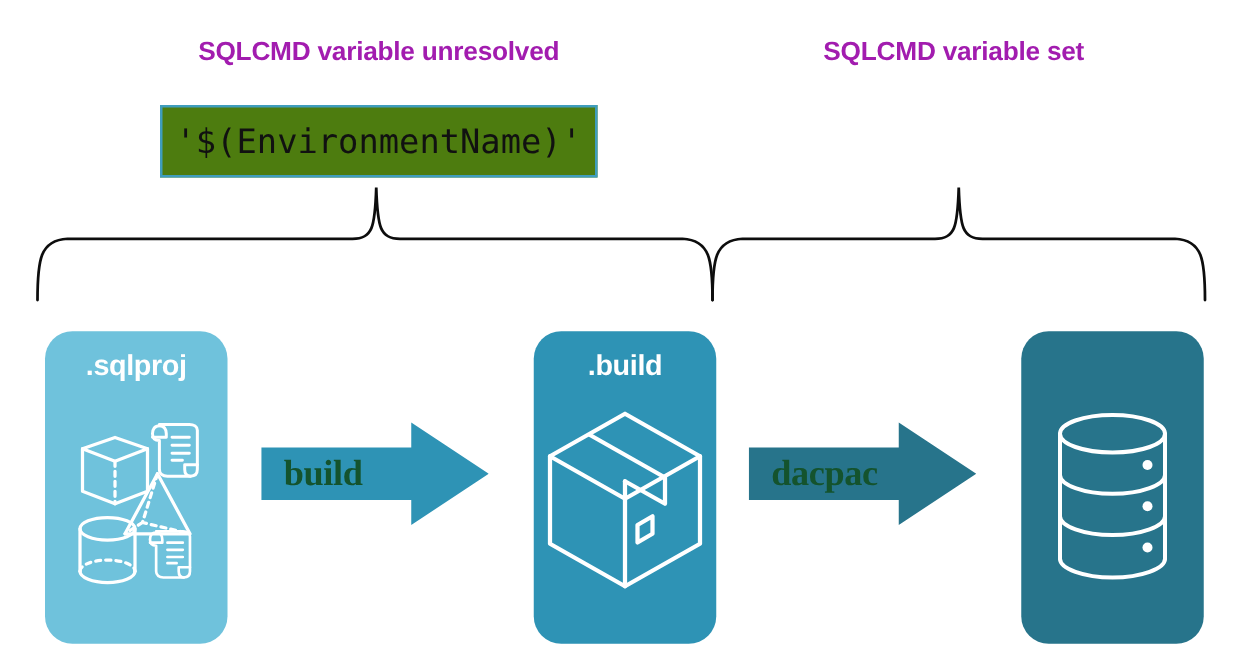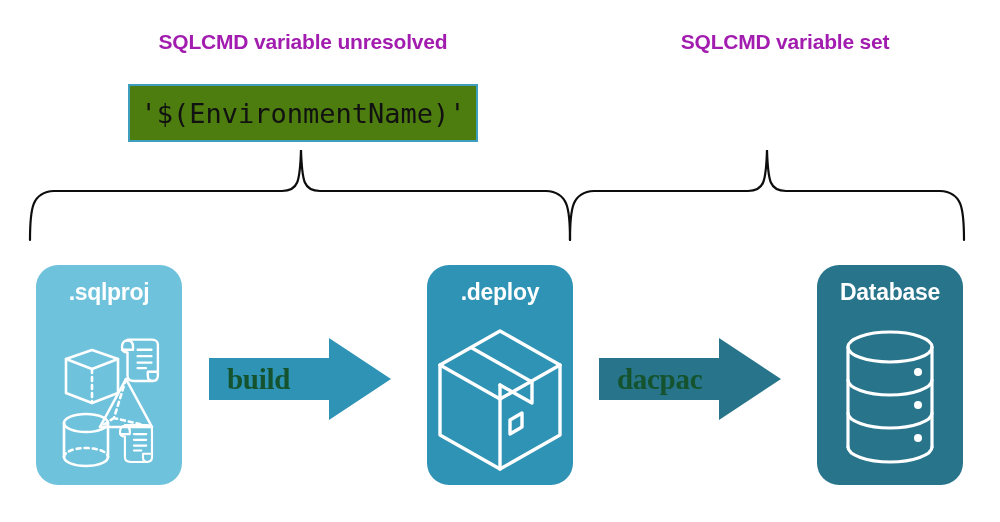--- a/index.html
+++ b/index.html
@@ -23,21 +23,21 @@
     position: absolute;
     font-family: Liberation Sans, sans-serif;
     font-weight: bold;
     font-size: 21px;
     color: #a21caf;
     letter-spacing: -0.2px;
     text-align: center;
     white-space: nowrap;
   }
   #annot-title-left  { left: 0;   top: 30px; width: 606px; }
-  #annot-title-right { left: 590px; top: 30px; width: 390px; }
+  #annot-title-right { left: 568px; top: 30px; width: 390px; }
 
   
   .code-box {
     position: absolute;
     box-sizing: border-box;
     border: 2px solid #3f9dbd;
     background: #4d7c0f;
     font-family: "DejaVu Sans Mono", "Liberation Mono", monospace;
     font-size: 27px;
     color: #111111;
@@ -58,21 +58,21 @@
     stroke: #0d0d0d;
     stroke-width: 2.2;
     stroke-linecap: round;
   }
 
   
   .stage-box {
     position: absolute;
     top: 265px;
     width: 146px;
-    height: 220px;
+    height: 250px;
     border-radius: 22px;
     display: block;
   }
   #stage-sqlproj  { left: 36px;  background: #6fc2dc; }
   #stage-dacpac   { left: 427px; background: #2e93b5; }
   #stage-database { left: 817px; background: #27748b; }
 
   .stage-label {
     position: absolute;
     top: 14px;
@@ -183,38 +183,37 @@
                    C37 50, 39 48, 39 44 L39 10 C39 7, 36 5, 32 5 L6 5 Z"></path>
           <path d="M6 6 C10 6, 12 9, 12 13 L12 16 L0 16"></path>
           <path d="M33 50 C30 50, 28 48, 28 44 L28 40 L39 40"></path>
           <path d="M17 16 H32 M17 23 H32 M17 30 H32 M17 36 H26"></path>
         </g>
       </g>
     </svg>
   </div>
 
   <div class="stage-box" id="stage-dacpac">
-    <div class="stage-label">.deploy</div>
+    <div class="stage-label">.build</div>
     <svg class="stage-art" viewBox="0 0 146 170">
       <g fill="none" stroke="#ffffff" stroke-width="3.4" stroke-linejoin="round" stroke-linecap="round">
 
         <path d="M73 14 L133 48 L133 118 L73 152 L13 118 L13 48 Z"></path>
         <path d="M13 48 L73 82 L133 48"></path>
         <path d="M73 82 L73 152"></path>
 
         <path d="M45 31 L105 65 L105 86 L73 68"></path>
         <path d="M73 68 L73 82"></path>
 
         <path d="M83 103 L95 96 L95 110 L83 117 Z"></path>
       </g>
     </svg>
   </div>
 
   <div class="stage-box" id="stage-database">
-    <div class="stage-label">Database</div>
     <svg class="stage-art" viewBox="0 0 146 170">
       <g fill="none" stroke="#ffffff" stroke-width="3.2" stroke-linejoin="round" stroke-linecap="round">
         <ellipse cx="73" cy="30" rx="42" ry="15"></ellipse>
         <path d="M31 30 L31 130"></path>
         <path d="M115 30 L115 130"></path>
         <path d="M31 130 C31 138, 50 145, 73 145 C96 145, 115 138, 115 130"></path>
         <path d="M31 63 C31 71, 50 78, 73 78 C96 78, 115 71, 115 63"></path>
         <path d="M31 96 C31 104, 50 111, 73 111 C96 111, 115 104, 115 96"></path>
       </g>
       <g fill="#ffffff">

